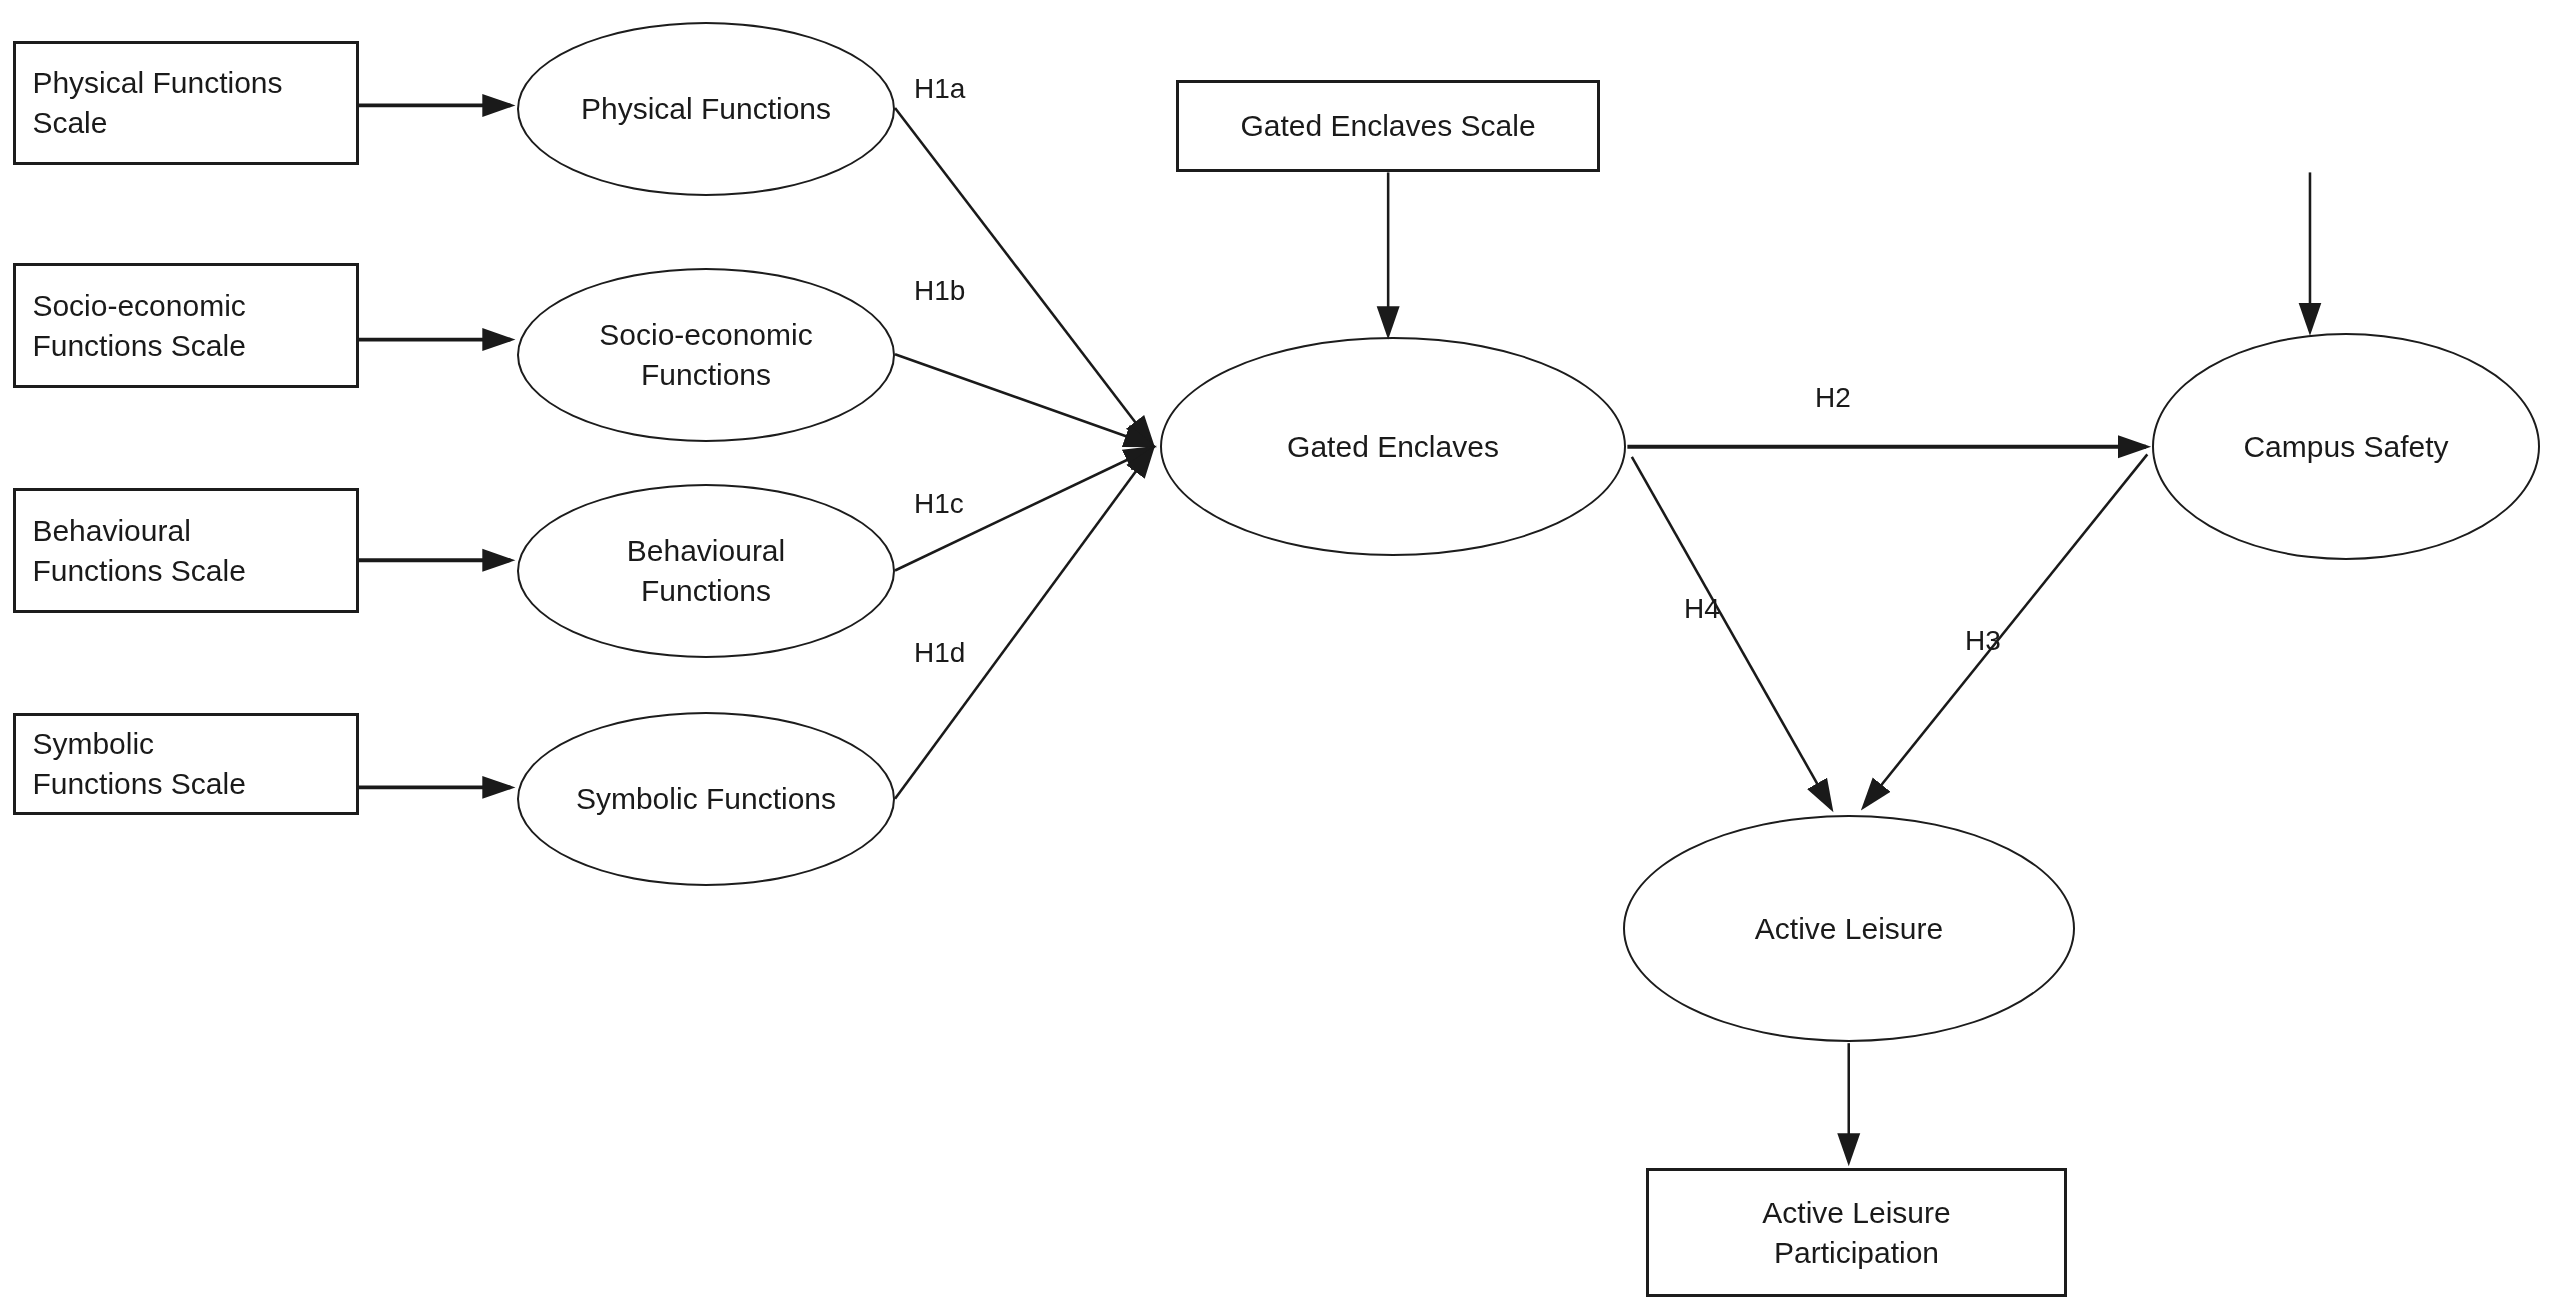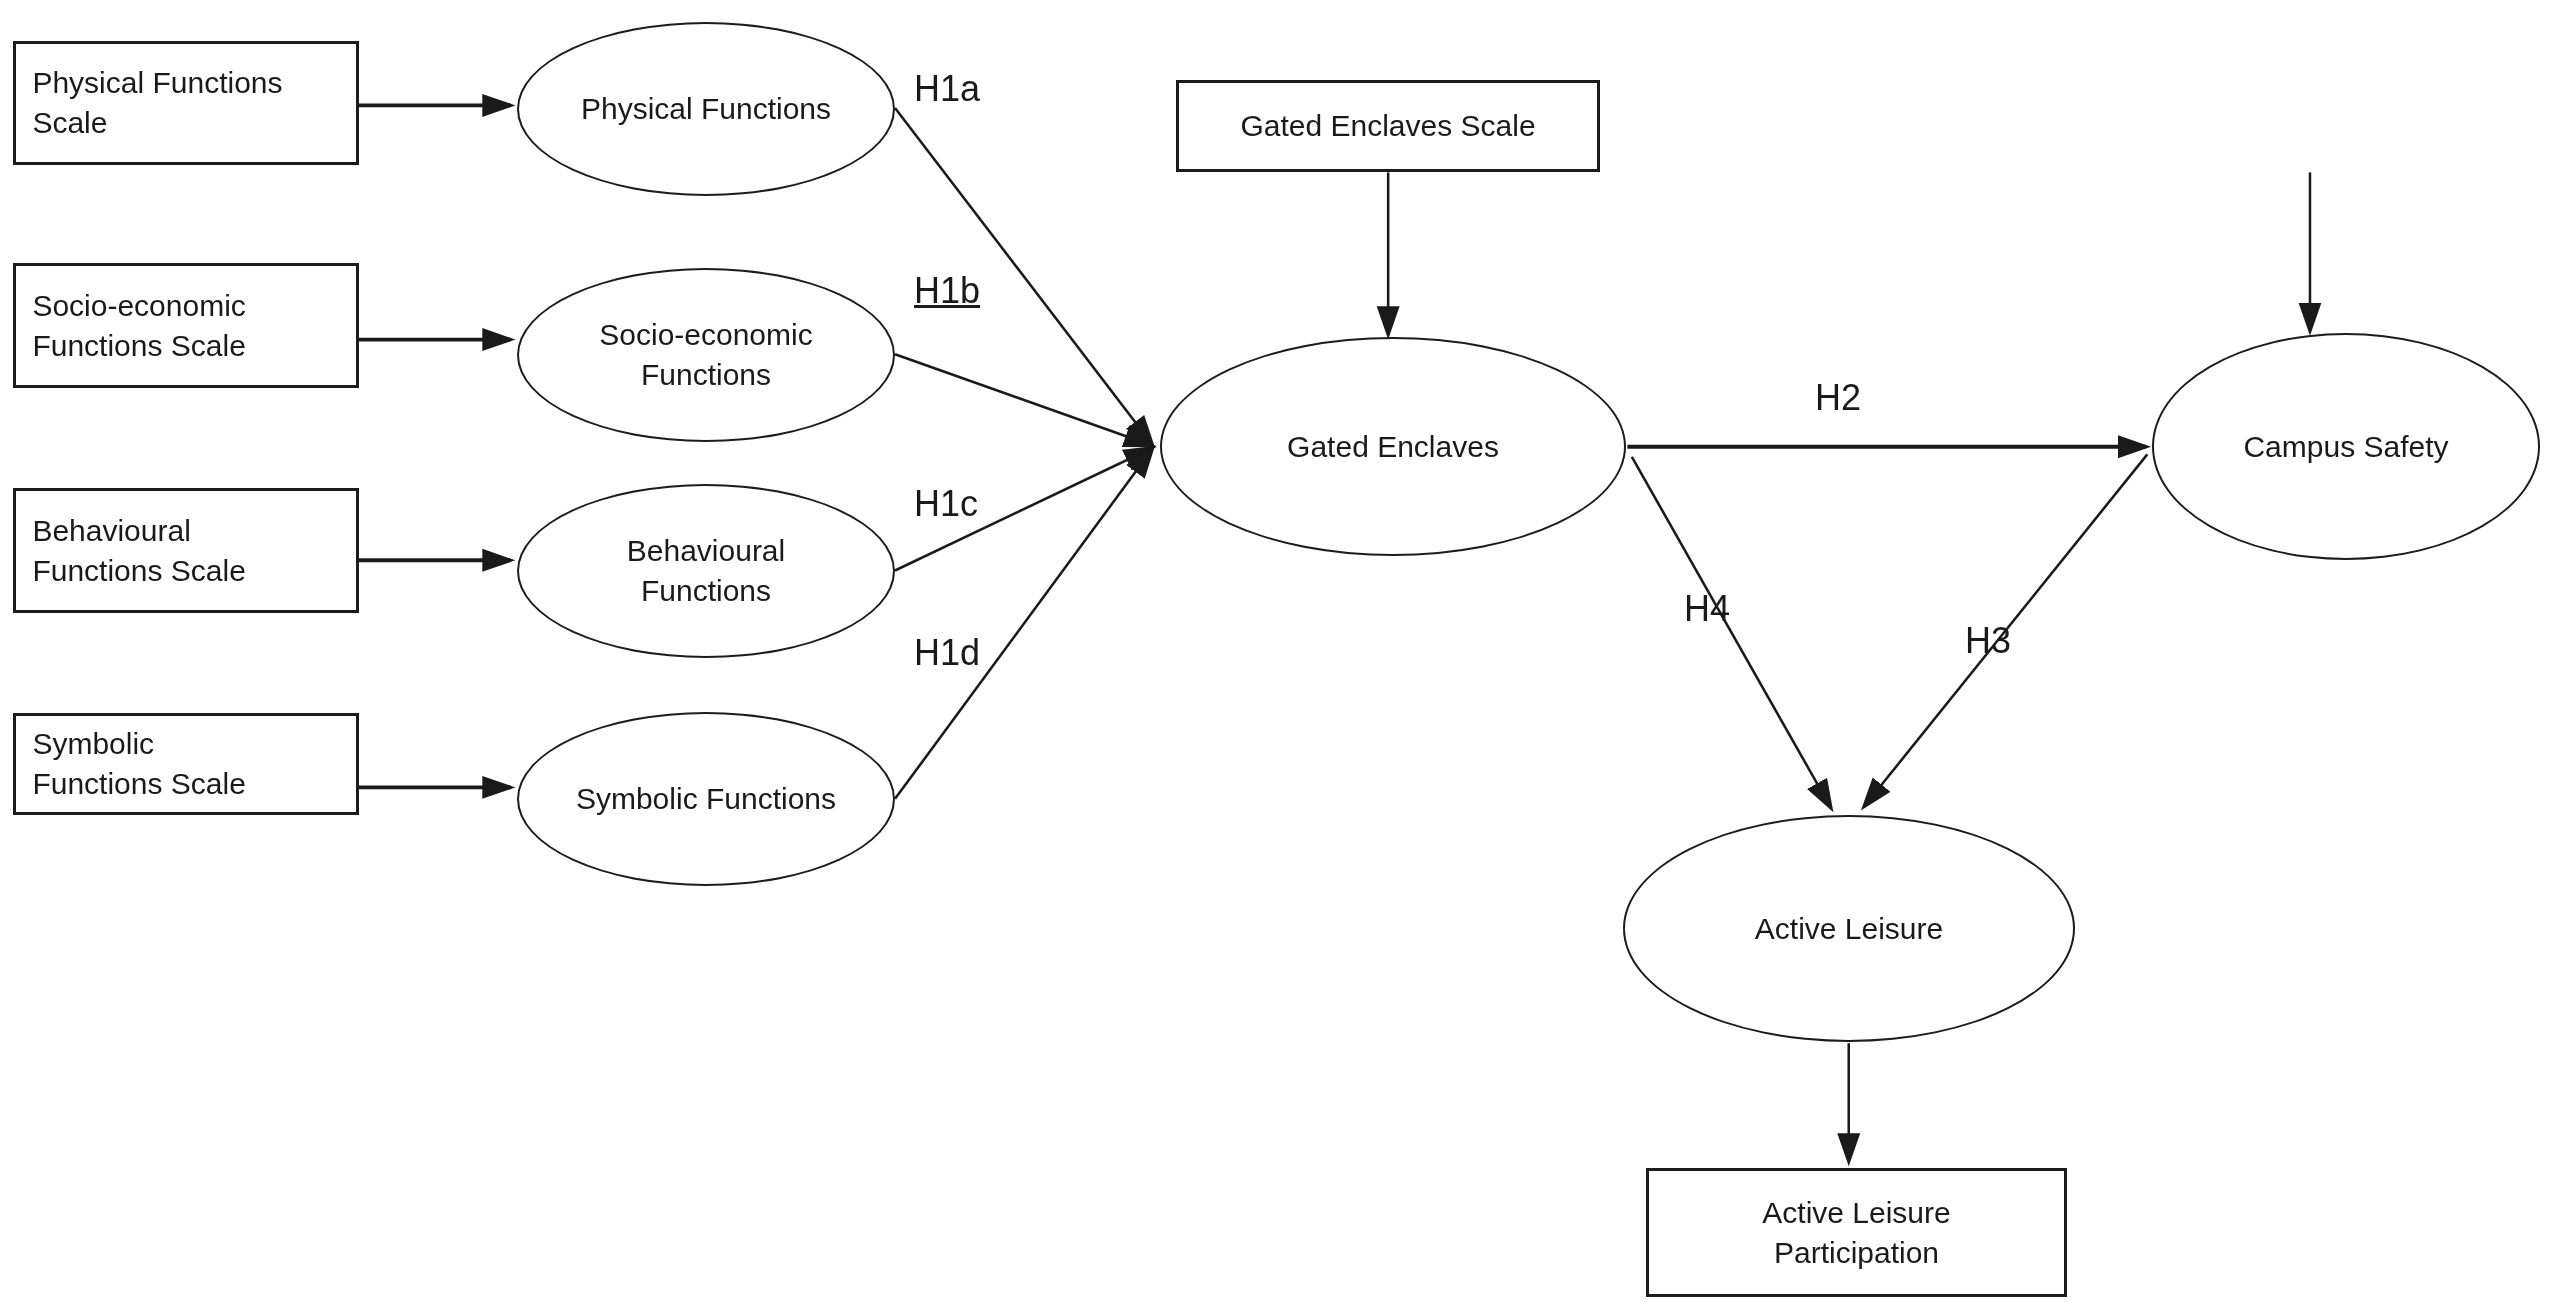--- a/index.html
+++ b/index.html
@@ -7,21 +7,21 @@
     position:relative;width:2576px;height:1303px;background:#ffffff;
     font-family:"Liberation Sans",sans-serif;color:#1a1a1a;overflow:hidden;padding-left:48px;
   }
   .node{position:absolute;box-sizing:border-box;background:#ffffff;display:flex;
         flex-direction:column;justify-content:center;font-size:30px;line-height:40px;}
   .rect-node{border:3.8px solid #1c1c1c;}
   .rect-left{align-items:flex-start;text-align:left;padding:0 7.7px 0 16.6px;}
   .rect-center{align-items:center;text-align:center;}
   .ellipse-node{border:2.6px solid #1c1c1c;border-radius:50%;align-items:center;text-align:center;}
   .node span{display:block;white-space:nowrap;}
-  .hlabel{position:absolute;font-size:36px;line-height:36px;white-space:nowrap;}
+  .hlabel{position:absolute;font-size:28px;line-height:36px;white-space:nowrap;}
   svg.wires{position:absolute;left:0;top:0;z-index:5;}
   svg.wires line{stroke:#1a1a1a;fill:none;}
   .s6{stroke-width:6px;}
   .s4{stroke-width:4px;}
 </style>
 </head>
 <body>
 
 <div class="canvas">
 
@@ -70,21 +70,21 @@
 
   <div class="node ellipse-node" style="left:1623px;top:815px;width:452px;height:227px;">
     <span>Active Leisure</span>
   </div>
   <div class="node rect-node rect-center" style="left:1646px;top:1168px;width:421px;height:129px;">
     <span>Active Leisure</span>
     <span>Participation</span>
   </div>
 
   <div class="hlabel" style="left:914px;top:71px;">H1a</div>
-  <div class="hlabel" style="left:914px;top:273px;text-decoration:underline;">H1b</div>
+  <div class="hlabel" style="left:914px;top:273px;">H1b</div>
   <div class="hlabel" style="left:914px;top:486px;">H1c</div>
   <div class="hlabel" style="left:914px;top:635px;">H1d</div>
   <div class="hlabel" style="left:1815px;top:380px;text-align:center;">H2</div>
   <div class="hlabel" style="left:1684px;top:591px;">H4</div>
   <div class="hlabel" style="left:1965px;top:623px;">H3</div>
 
   <svg class="wires" width="2576" height="1303" viewBox="0 0 4038 2042">
     <defs>
       <marker id="ah" markerUnits="userSpaceOnUse" markerWidth="56" markerHeight="44" refX="44" refY="22" orient="auto">
         <path d="M0,4 L52,22 L0,40 Z" fill="#1a1a1a"></path>

